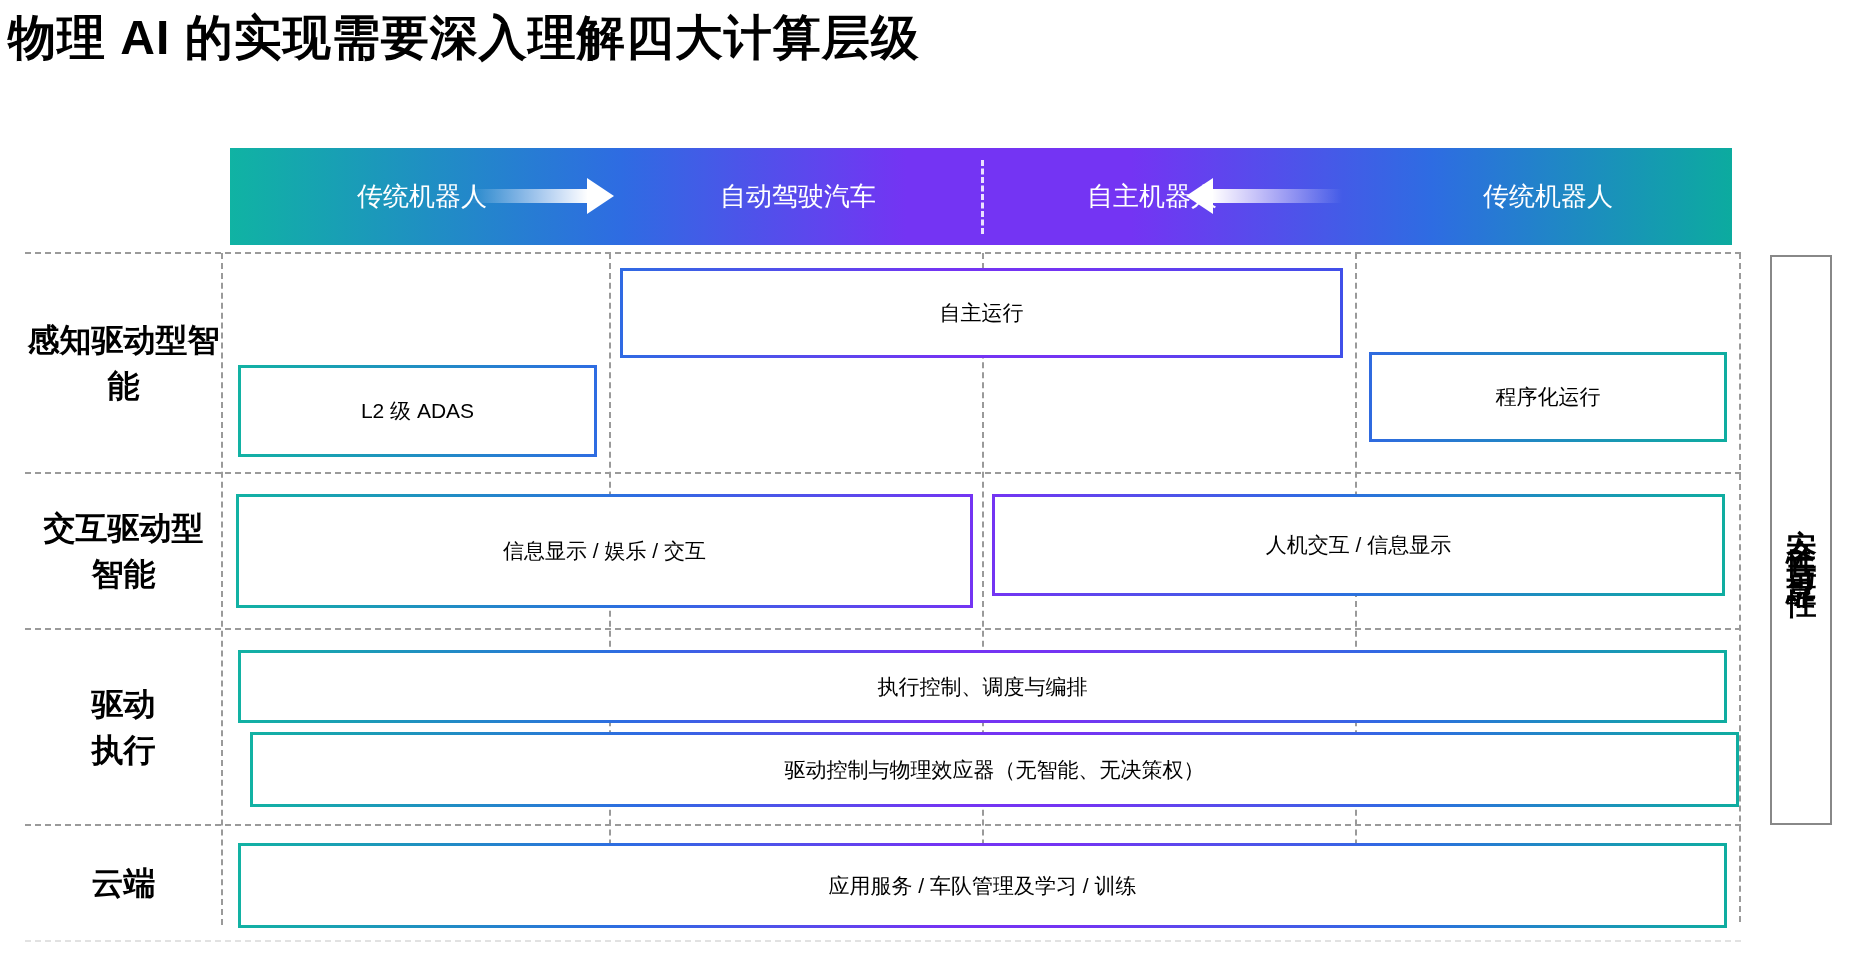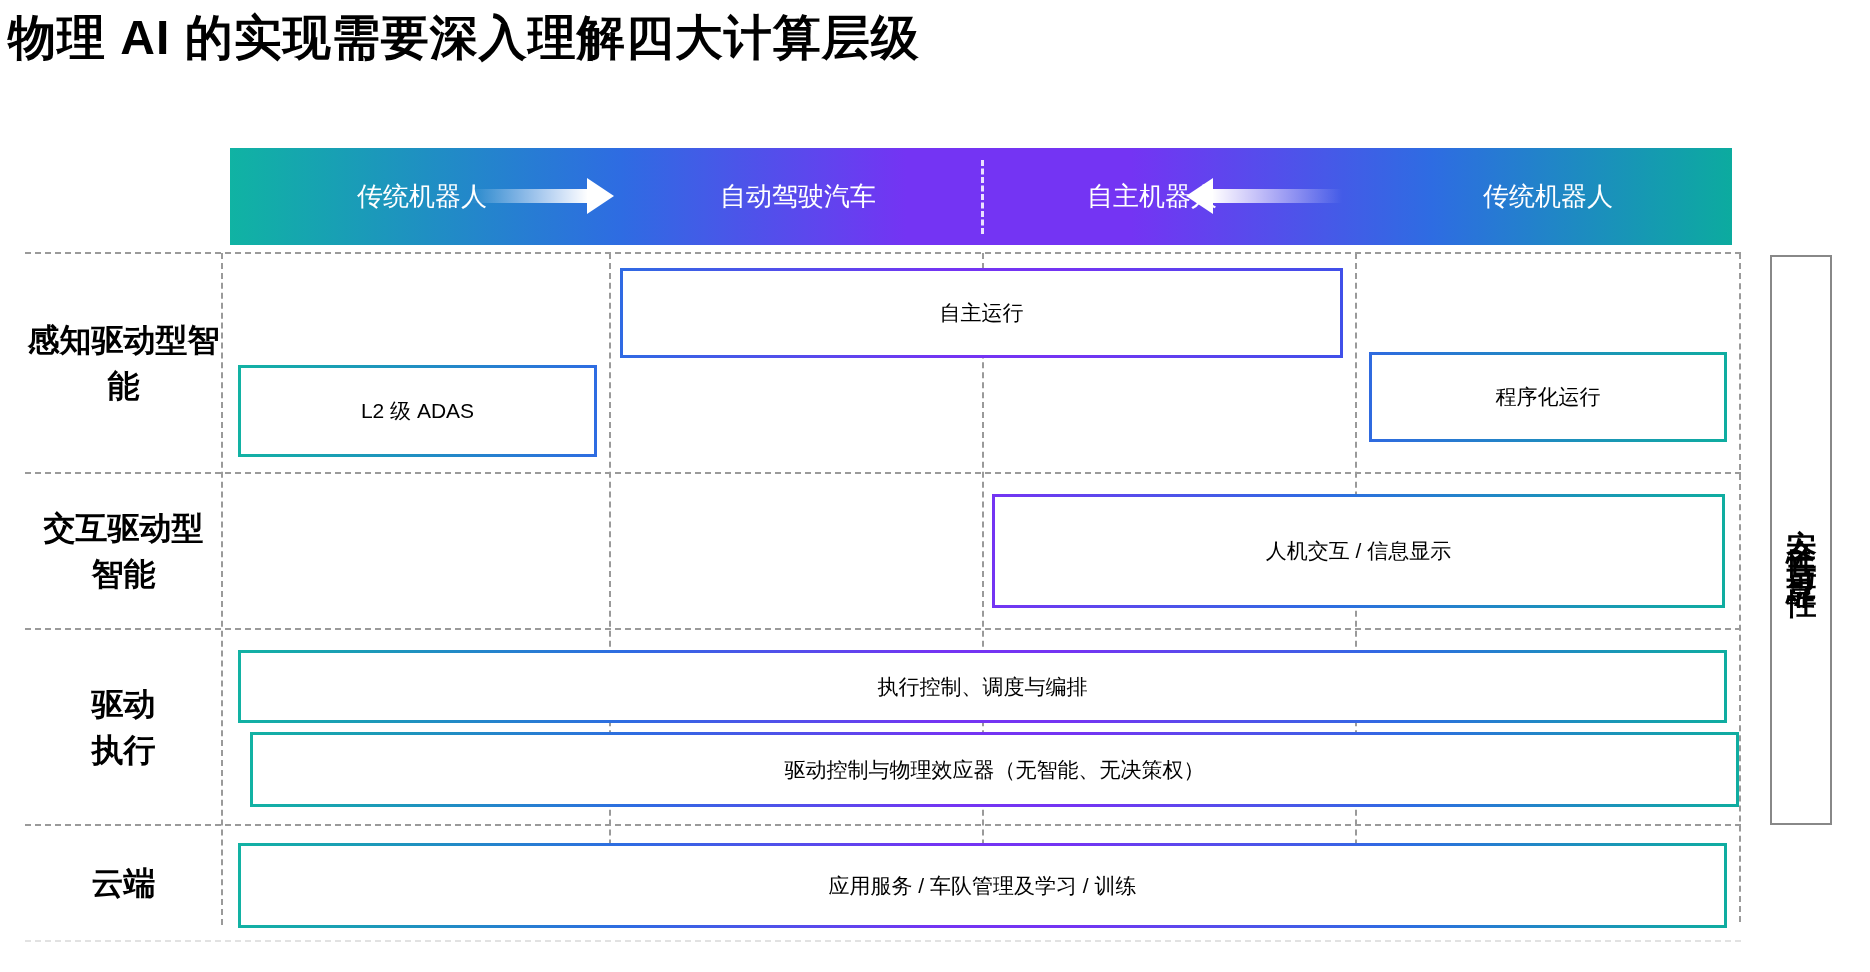--- a/index.html
+++ b/index.html
@@ -48,21 +48,21 @@
   .gbox-inner{width:100%;height:100%;background:#fff;display:flex;align-items:center;justify-content:center;
               font-size:21px;color:#000;white-space:nowrap;box-sizing:border-box;}
   .b-auto {left:620px; top:268px; width:723px; height:90px;
            background:linear-gradient(90deg,#2f6ae3,#7434f3 45%,#7434f3 62%,#4050e9);}
   .b-adas {left:238px; top:365px; width:359px; height:92px;
            background:linear-gradient(90deg,#12b2a3,#2e6ce2);}
   .b-prog {left:1369px;top:352px; width:358px; height:90px;
            background:linear-gradient(90deg,#2f6ae0,#0fada0);}
   .b-info {left:236px; top:494px; width:737px; height:114px;
            background:linear-gradient(90deg,#12b2a3,#2e6ce2 55%,#7434f3);}
-  .b-hmi  {left:992px; top:494px; width:733px; height:114px;
+  .b-hmi  {left:992px; top:494px; width:733px; height:102px;
            background:linear-gradient(90deg,#7434f3,#2e6ce2 45%,#0fada0);}
   .b-exec {left:238px; top:650px; width:1489px;height:73px;
            background:linear-gradient(90deg,#12b2a3 0%,#2e6ce2 26%,#7434f3 47%,#7434f3 56%,#2e6ce2 78%,#0fada0 100%);}
   .b-drive{left:238px; top:732px; width:1489px;height:75px;
            background:linear-gradient(90deg,#12b2a3 0%,#2e6ce2 26%,#7434f3 47%,#7434f3 56%,#2e6ce2 78%,#0fada0 100%);margin-left:12px;}
   .b-cloud{left:238px; top:843px; width:1489px;height:85px;
            background:linear-gradient(90deg,#12b2a3 0%,#2e6ce2 26%,#7434f3 47%,#7434f3 56%,#2e6ce2 78%,#0fada0 100%);}
 
   
   .sidebox{position:absolute;left:1770px;top:255px;width:62px;height:570px;border:2px solid #888;
@@ -108,20 +108,23 @@
 
   <div class="gbox b-auto">
     <div class="gbox-inner">自主运行</div>
   </div>
   <div class="gbox b-adas">
     <div class="gbox-inner">L2 级 ADAS</div>
   </div>
   <div class="gbox b-prog">
     <div class="gbox-inner">程序化运行</div>
   </div>
+  <div class="gbox b-info">
+    <div class="gbox-inner">信息显示 / 娱乐 / 交互</div>
+  </div>
   <div class="gbox b-hmi">
     <div class="gbox-inner">人机交互 / 信息显示</div>
   </div>
   <div class="gbox b-exec">
     <div class="gbox-inner">执行控制、调度与编排</div>
   </div>
   <div class="gbox b-drive">
     <div class="gbox-inner">驱动控制与物理效应器（无智能、无决策权）</div>
   </div>
   <div class="gbox b-cloud">

